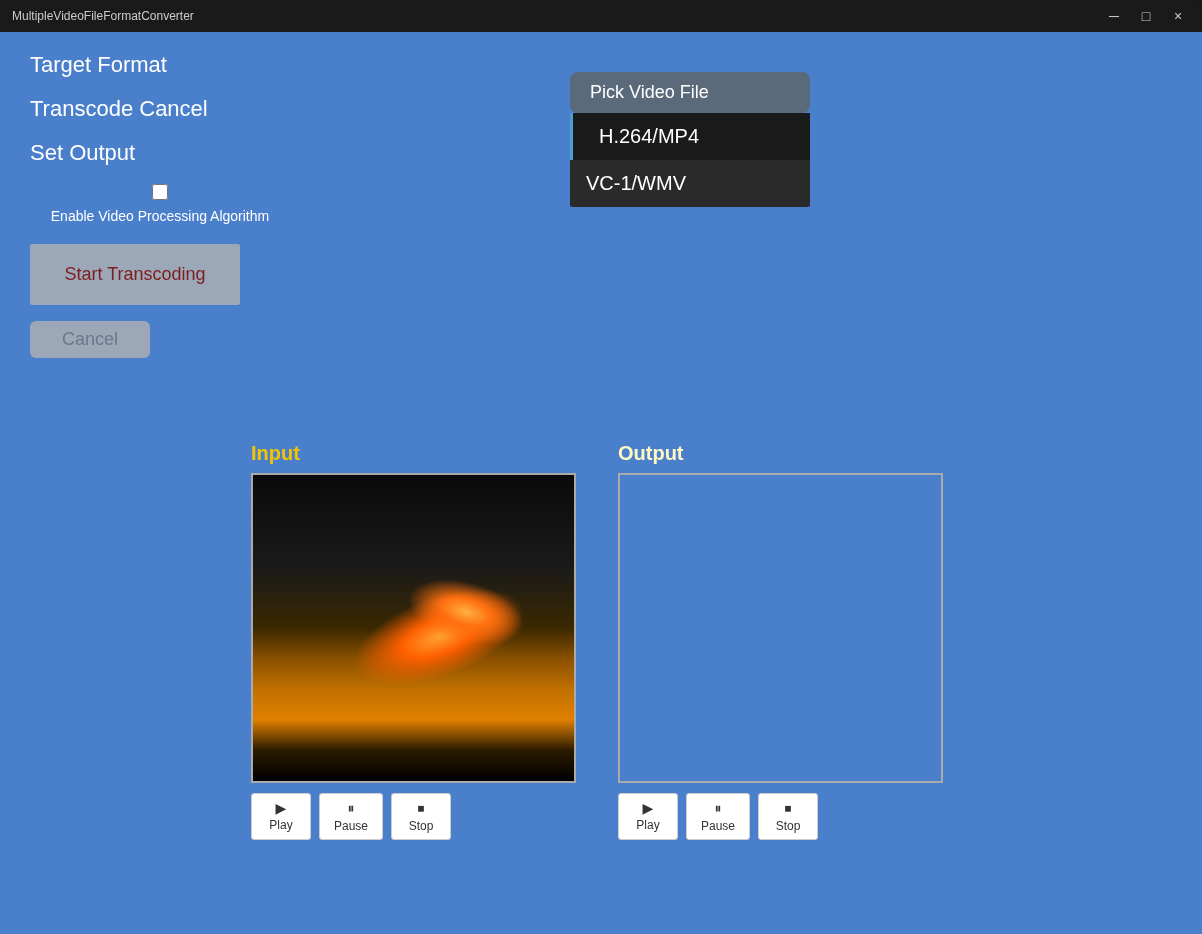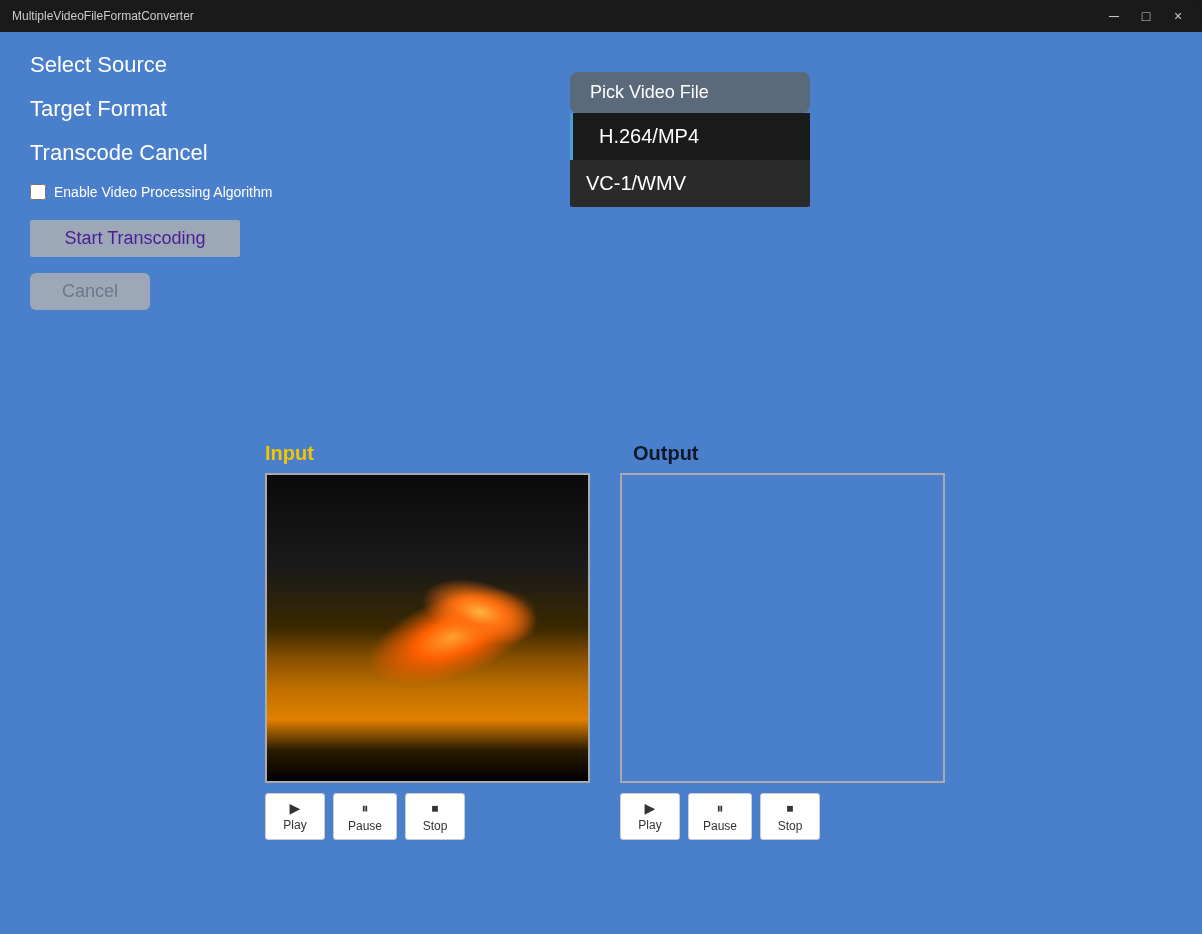--- a/index.html
+++ b/index.html
@@ -58,35 +58,36 @@
       font-weight: 400;
       margin-bottom: 18px;
       cursor: pointer;
     }
     .checkbox-row {
       display: flex;
       align-items: center;
       gap: 8px;
       margin-top: 18px;
       margin-bottom: 20px;
+      flex-direction: column;
     }
     .checkbox-row input[type=checkbox] {
       width: 16px;
       height: 16px;
     }
     .checkbox-label {
       color: white;
       font-size: 14px;
     }
     .btn-start {
       background: #9ca8b8;
       border: none;
-      color: #4c1d95;
+      color: #7f1d1d;
       font-size: 18px;
-      padding: 8px 24px;
+      padding: 20px 24px;
       cursor: pointer;
       border-radius: 2px;
       display: block;
       margin-bottom: 16px;
       width: 210px;
     }
     .btn-cancel {
       background: #9ca8b8;
       border: none;
       color: #6a7a8a;
@@ -135,37 +136,37 @@
       position: absolute;
       left: 0;
       top: 0;
       bottom: 0;
       width: 3px;
       background: #4a9fd4;
     }
     
     .panels-row {
       position: absolute;
-      left: 265px;
+      left: 251px;
       top: 410px;
       display: flex;
-      gap: 30px;
+      gap: 42px;
     }
     .video-section {
       display: flex;
       flex-direction: column;
       align-items: flex-start;
     }
     .section-label {
       font-size: 20px;
       font-weight: bold;
       margin-bottom: 8px;
     }
     .section-label.input-label { color: #f5c400; }
-    .section-label.output-label { color: #0f172a; margin-left: 13px; }
+    .section-label.output-label { color: #fef9c3; }
     .video-frame {
       width: 325px;
       height: 310px;
       border: 2px solid #aaa;
       background: #000;
       overflow: hidden;
     }
     .output-frame {
       background: #4a7fcb;
     }
@@ -229,23 +230,23 @@
   <div class="title-bar-controls">
     <button class="title-bar-btn">─</button>
     <button class="title-bar-btn">□</button>
     <button class="title-bar-btn">×</button>
   </div>
 </div>
 
 <div class="main-content">
 
   <div class="left-panel">
-    <div class="nav-item">Select Source</div>
     <div class="nav-item">Target Format</div>
     <div class="nav-item">Transcode Cancel</div>
+    <div class="nav-item">Set Output</div>
 
     <div class="checkbox-row">
       <input type="checkbox" style="">
       <span class="checkbox-label">Enable Video Processing Algorithm</span>
     </div>
 
     <button class="btn-start">Start Transcoding</button>
     <button class="btn-cancel">Cancel</button>
   </div>
 

